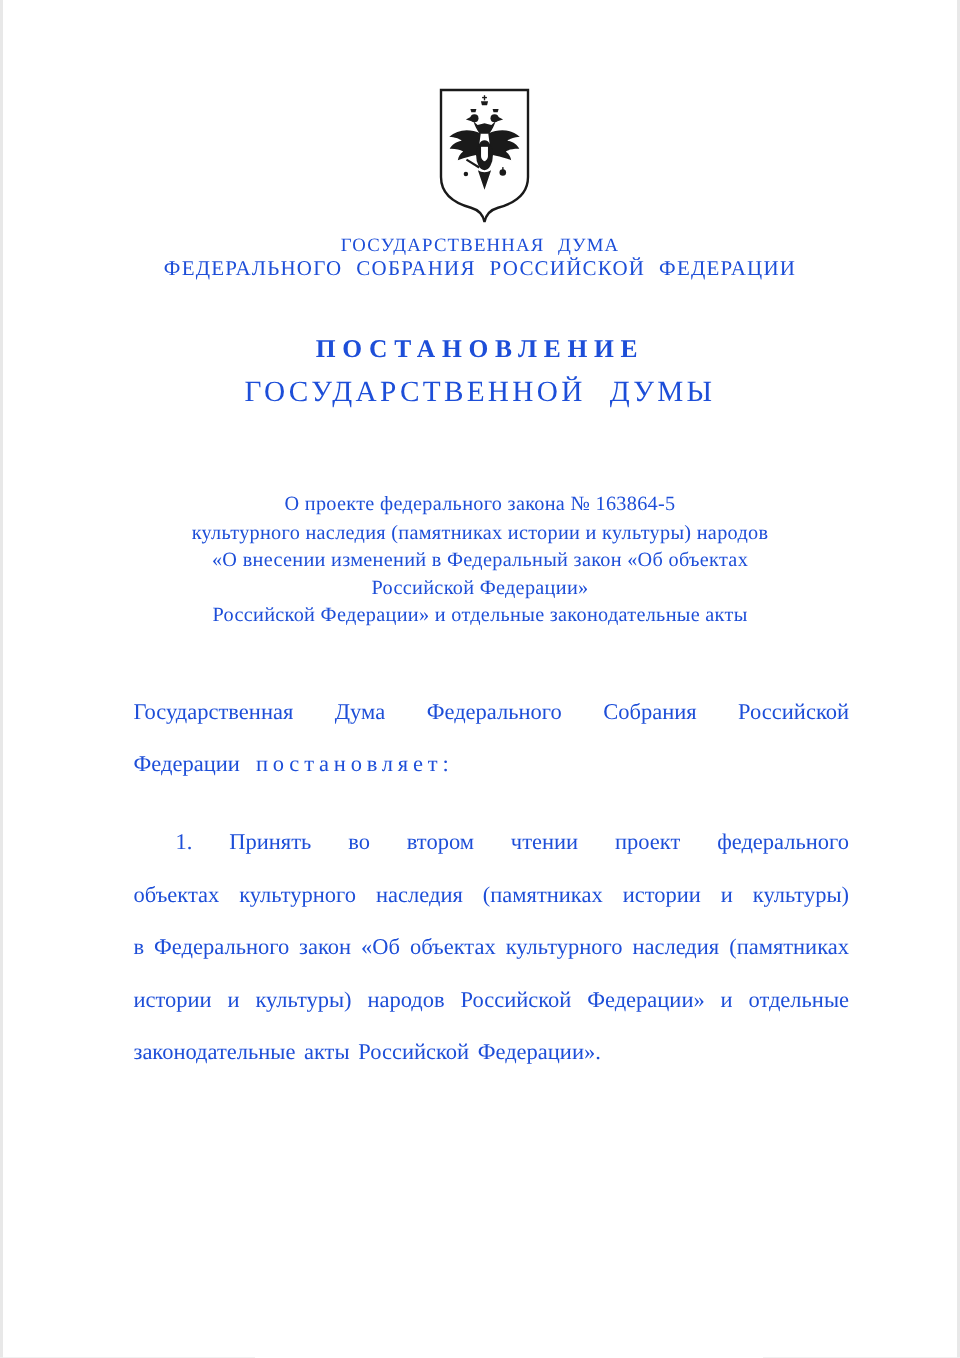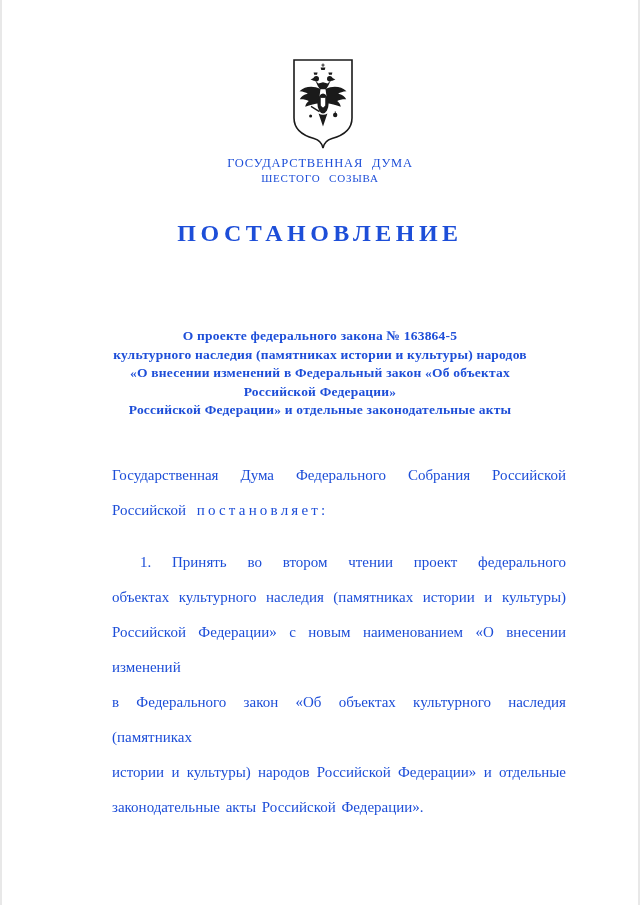--- a/index.html
+++ b/index.html
@@ -38,55 +38,55 @@
   .org3 { font-size: 11px;   line-height: 15px; }
 
   
   .title {
     position: absolute;
     left: 0; right: 0;
     top: 219px;
     text-align: center;
   }
   .t1 {
-    font-size: 24px;
+    font-size: 17px;
     font-weight: bold;
     letter-spacing: 4.5px;
     line-height: 28px;
   }
   .t2 {
     font-size: 19.5px;
     letter-spacing: 2.2px;
     word-spacing: 9px;
     line-height: 24px;
     margin-top: 3px;
   }
 
   
   .subject {
     position: absolute;
     left: 60px; right: 60px;
     top: 327px;
     text-align: center;
-    font-weight: bold;
+    font-weight: normal;
     font-size: 13.5px;
     line-height: 18.6px;
     letter-spacing: 0.2px;
   }
 
   
   .bodytext {
     position: absolute;
     left: 87px;
     width: 477px;
     top: 458px;
     font-size: 15px;
     word-spacing: 2px;
   }
-  .ln { line-height: 35px; white-space: normal; margin-left: 23px; }
+  .ln { line-height: 35px; white-space: normal; }
   .jl { text-align: justify; text-align-last: justify; }
   .first { padding-left: 28px; }
   .par2 { margin-top: 17px; }
   .resolve {
     font-weight: normal;
     letter-spacing: 3.2px;
     margin-left: 5px;
   }
 </style>
 </head>
@@ -141,48 +141,48 @@
         <rect x="43.8" y="53.4" width="0.9" height="2.4"></rect>
       </g>
 
       <path d="M29.3,39.5 h5.4 v6.6 c0,2.1 -1.4,3.2 -2.7,3.9
                c-1.3,-0.7 -2.7,-1.8 -2.7,-3.9 Z" fill="#ffffff" stroke="#1a1a1a" stroke-width="0.8"></path>
     </svg>
   </div>
 
   <div class="org">
     <div class="org1">ГОСУДАРСТВЕННАЯ ДУМА</div>
-    <div class="org3">ШЕСТОГО СОЗЫВА</div>
+    <div class="org2">ФЕДЕРАЛЬНОГО СОБРАНИЯ РОССИЙСКОЙ ФЕДЕРАЦИИ</div>
   </div>
 
   <div class="title">
     <div class="t1">ПОСТАНОВЛЕНИЕ</div>
+    <div class="t2">ГОСУДАРСТВЕННОЙ ДУМЫ</div>
   </div>
 
   <div class="subject">
     <div>О проекте федерального закона № 163864-5</div>
     <div>культурного наследия (памятниках истории и культуры) народов</div>
     <div>«О внесении изменений в Федеральный закон «Об объектах</div>
     <div>Российской Федерации»</div>
     <div>Российской Федерации» и  отдельные законодательные акты</div>
   </div>
 
   <div class="bodytext">
 
     <div class="par par1">
       <div class="ln jl">Государственная Дума Федерального Собрания Российской</div>
       <div class="ln">
-        <span>Российской</span>
+        <span>Федерации</span>
         <span class="resolve">постановляет:</span>
       </div>
     </div>
 
     <div class="par par2">
       <div class="ln jl first">1. Принять во втором чтении проект федерального</div>
       <div class="ln jl">объектах культурного наследия (памятниках истории и культуры)</div>
-      <div class="ln jl">Российской Федерации» с новым наименованием «О внесении изменений</div>
       <div class="ln jl">в Федерального закон «Об объектах культурного наследия (памятниках</div>
       <div class="ln jl">истории и культуры) народов Российской Федерации» и отдельные</div>
       <div class="ln">законодательные акты Российской Федерации».</div>
     </div>
 
   </div>
 </div>
 
 </body></html>

